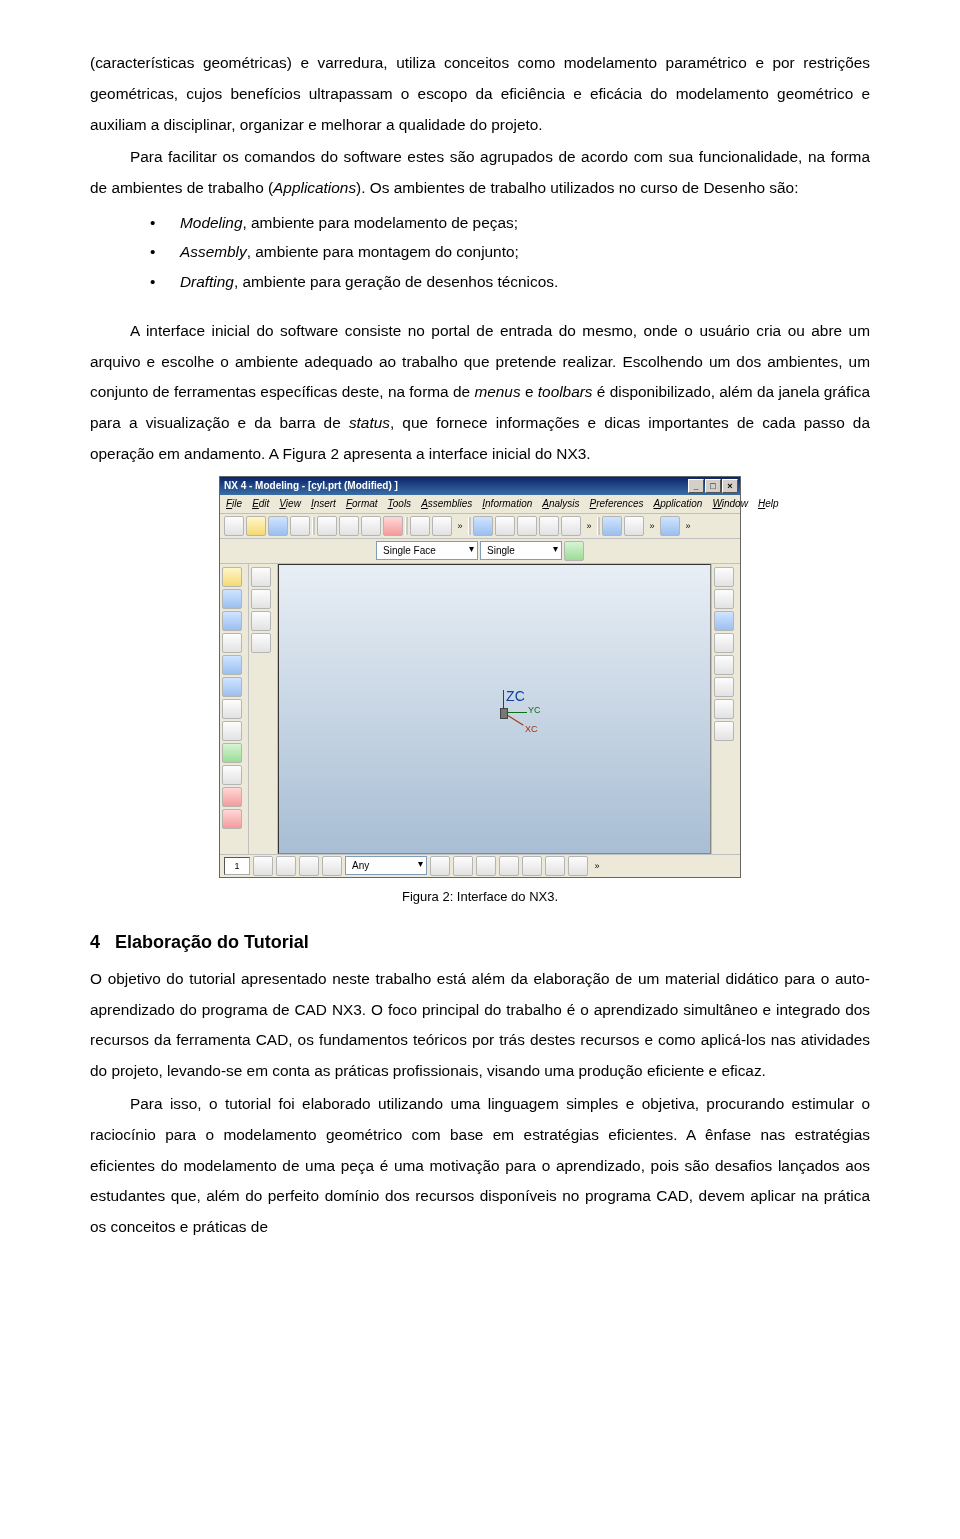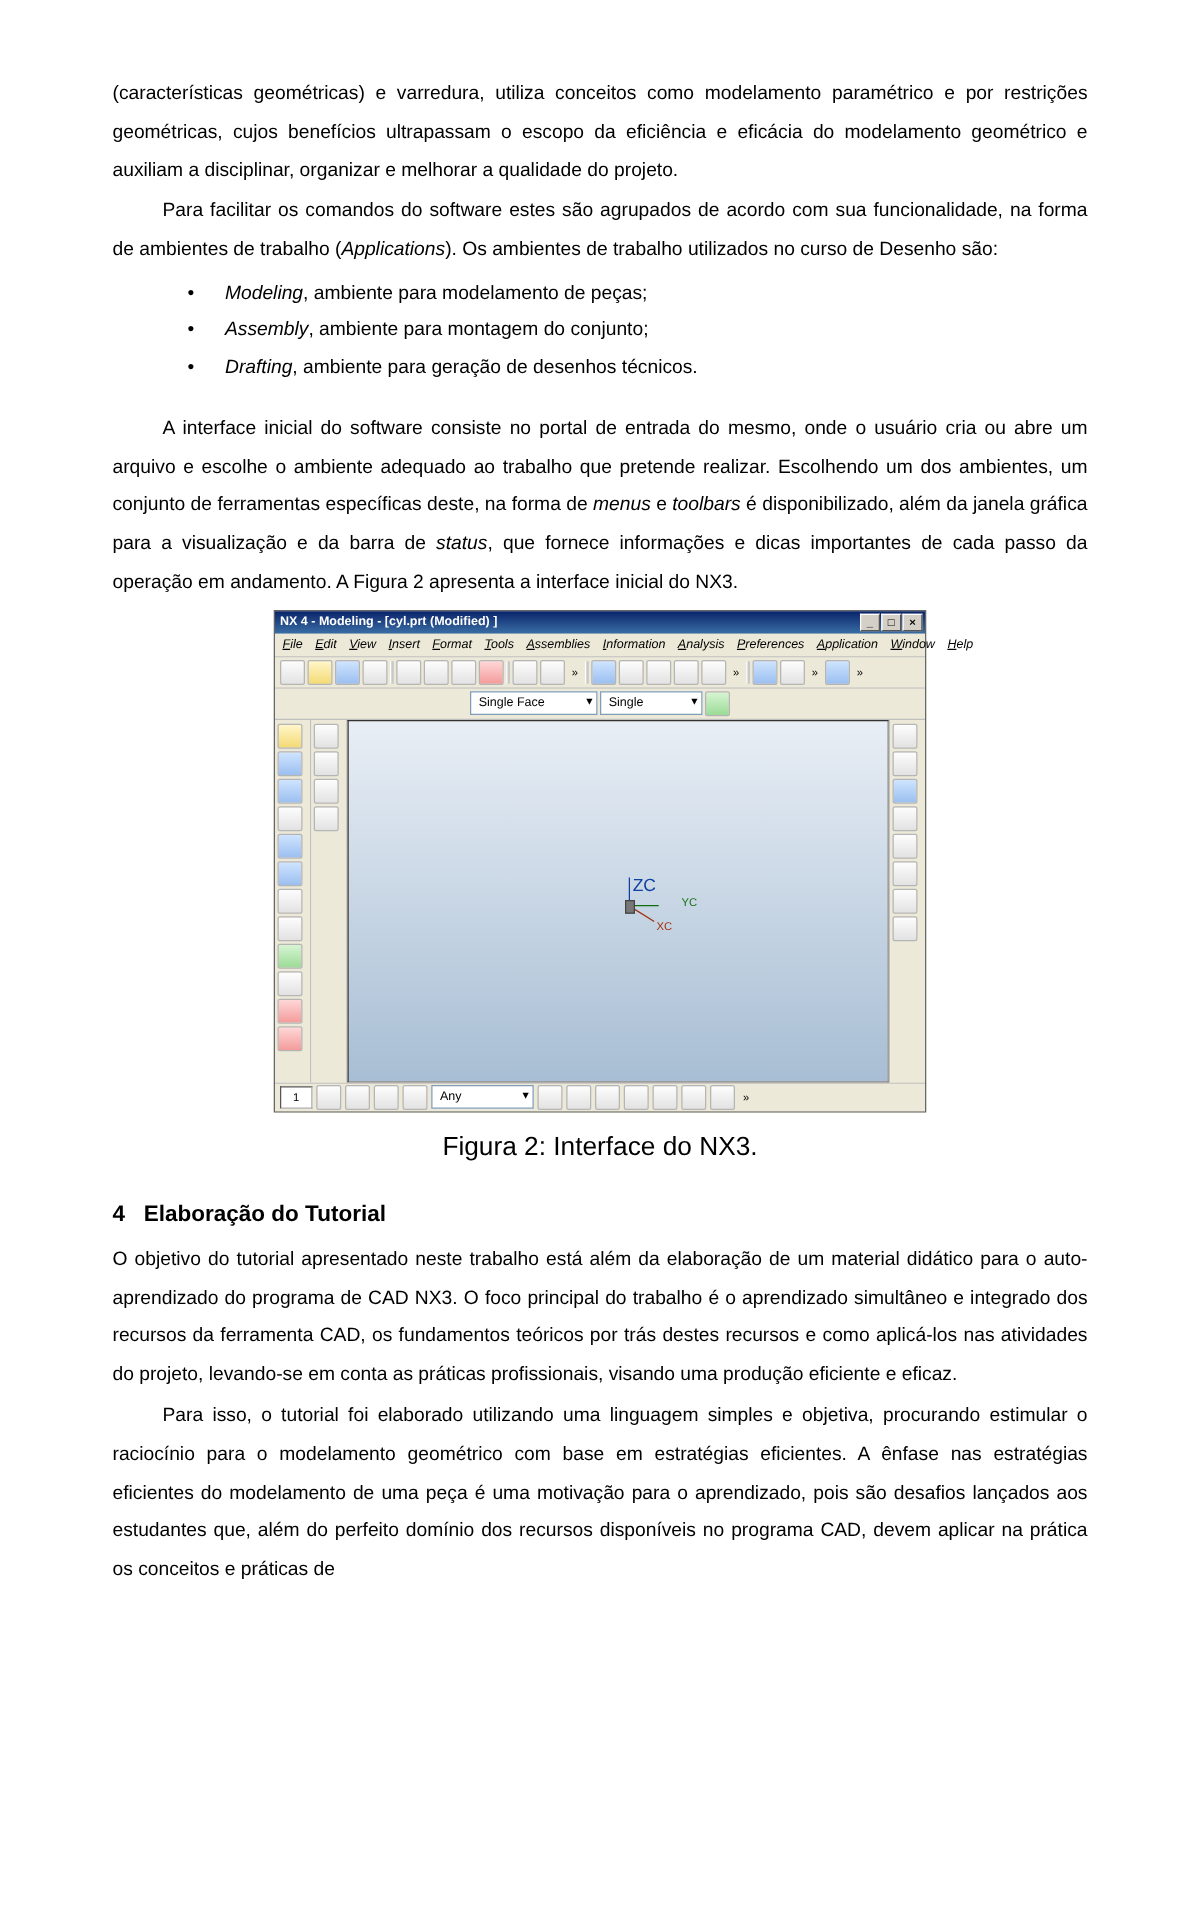--- a/index.html
+++ b/index.html
@@ -4,21 +4,21 @@
 <style>
   body {
     margin: 0;
     padding: 0;
     background: #fff;
     font-family: Arial, Helvetica, sans-serif;
     color: #000;
     width: 960px;
   }
   .page {
-    padding: 60px 90px 60px 90px;
+    padding: 48px 90px 60px 90px;
     font-size: 15.4px;
     line-height: 2.0;
     text-align: justify;
   }
   .para {
     margin: 0 0 2px 0;
     text-indent: 40px;
   }
   .para.no-indent {
     text-indent: 0;
@@ -40,21 +40,21 @@
     left: 0;
     top: 0;
   }
   .figure-wrap {
     text-align: center;
     margin: 6px 0 4px 0;
   }
   .figure-caption {
     text-align: center;
     margin-top: 4px;
-    font-size: 21px;
+    font-size: 13px;
   }
   h2.section {
     font-size: 18px;
     font-weight: bold;
     margin: 14px 0 4px 0;
     text-align: left;
   }
   em { font-style: italic; }
 
   
@@ -156,21 +156,21 @@
   .nx3 .coord{
     position:absolute;
     left:52%; top:52%;
     transform:translate(-50%,-50%);
     width:60px;height:50px;
   }
   .nx3 .coord .z{position:absolute;left:30px;top:0;width:1px;height:22px;background:#1040a0;}
   .nx3 .coord .y{position:absolute;left:30px;top:22px;width:24px;height:1px;background:#107010;}
   .nx3 .coord .x{position:absolute;left:30px;top:22px;width:24px;height:1px;background:#a03010;transform:rotate(32deg);transform-origin:left;}
   .nx3 .coord .zl{position:absolute;left:33px;top:-2px;color:#1040a0;font-size:14px;}
-  .nx3 .coord .yl{position:absolute;left:72px;top:15px;color:#107010;font-size:9px;}
+  .nx3 .coord .yl{position:absolute;left:55px;top:15px;color:#107010;font-size:9px;}
   .nx3 .coord .xl{position:absolute;left:52px;top:34px;color:#a03010;font-size:9px;}
   .nx3 .coord .box{position:absolute;left:27px;top:18px;width:6px;height:9px;background:#777;border:1px solid #444;}
   .nx3 .statusrow{
     background:#ece9d8;
     border-top:1px solid #c0c0c0;
     height:20px;
     display:flex;
     gap:3px;
     align-items:center;
     padding:1px 4px;

